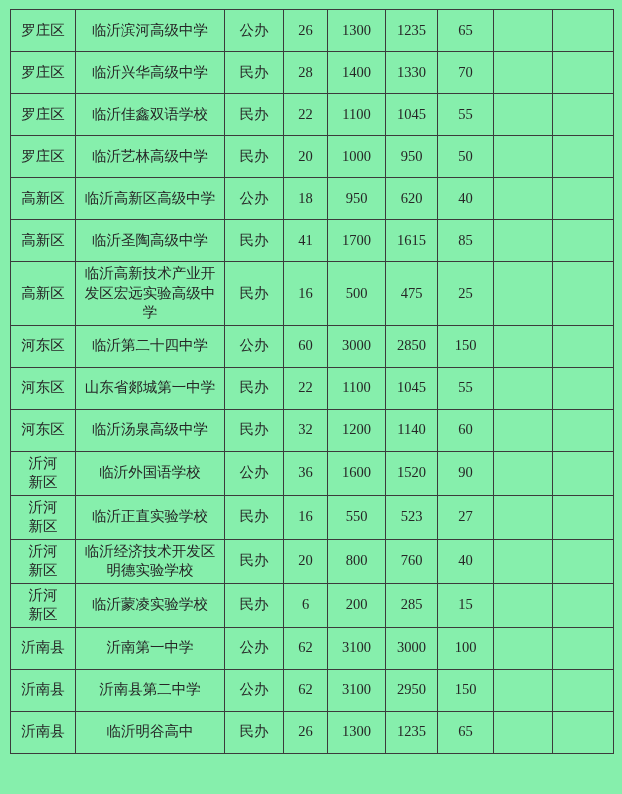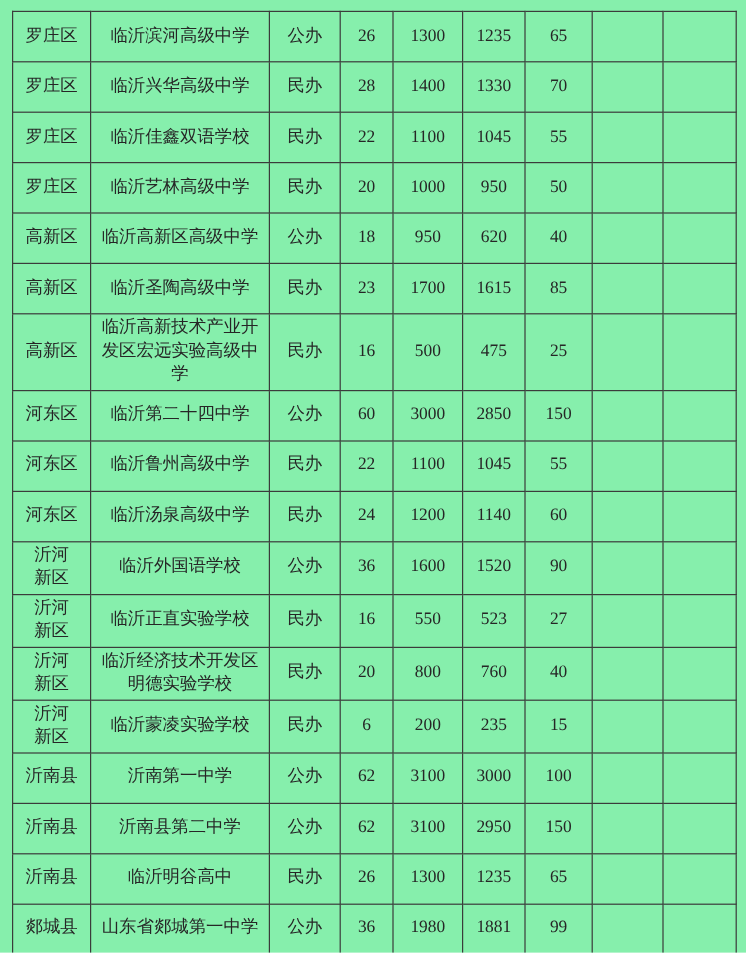--- a/index.html
+++ b/index.html
@@ -121,21 +121,21 @@
           <td>950</td>
           <td>620</td>
           <td>40</td>
           <td></td>
           <td></td>
         </tr>
         <tr>
           <td>高新区</td>
           <td>临沂圣陶高级中学</td>
           <td>民办</td>
-          <td>23</td>
+          <td>41</td>
           <td>1700</td>
           <td>1615</td>
           <td>85</td>
           <td></td>
           <td></td>
         </tr>
         <tr>
           <td>高新区</td>
           <td>临沂高新技术产业开发区宏远实验高级中学</td>
           <td>民办</td>
@@ -152,34 +152,34 @@
           <td>公办</td>
           <td>60</td>
           <td>3000</td>
           <td>2850</td>
           <td>150</td>
           <td></td>
           <td></td>
         </tr>
         <tr>
           <td>河东区</td>
-          <td>临沂鲁州高级中学</td>
+          <td>山东省郯城第一中学</td>
           <td>民办</td>
           <td>22</td>
           <td>1100</td>
           <td>1045</td>
           <td>55</td>
           <td></td>
           <td></td>
         </tr>
         <tr>
           <td>河东区</td>
           <td>临沂汤泉高级中学</td>
           <td>民办</td>
-          <td>24</td>
+          <td>32</td>
           <td>1200</td>
           <td>1140</td>
           <td>60</td>
           <td></td>
           <td></td>
         </tr>
         <tr>
           <td><span class="wrap2">沂河新区</span></td>
           <td>临沂外国语学校</td>
           <td>公办</td>
@@ -211,21 +211,21 @@
           <td>40</td>
           <td></td>
           <td></td>
         </tr>
         <tr>
           <td><span class="wrap2">沂河新区</span></td>
           <td>临沂蒙凌实验学校</td>
           <td>民办</td>
           <td>6</td>
           <td>200</td>
-          <td>235</td>
+          <td>285</td>
           <td>15</td>
           <td></td>
           <td></td>
         </tr>
         <tr>
           <td>沂南县</td>
           <td>沂南第一中学</td>
           <td>公办</td>
           <td>62</td>
           <td>3100</td>
@@ -246,29 +246,18 @@
           <td></td>
         </tr>
         <tr>
           <td>沂南县</td>
           <td>临沂明谷高中</td>
           <td>民办</td>
           <td>26</td>
           <td>1300</td>
           <td>1235</td>
           <td>65</td>
-          <td></td>
-          <td></td>
-        </tr>
-        <tr>
-          <td>郯城县</td>
-          <td>山东省郯城第一中学</td>
-          <td>公办</td>
-          <td>36</td>
-          <td>1980</td>
-          <td>1881</td>
-          <td>99</td>
           <td></td>
           <td></td>
         </tr>
       </tbody>
   </table>
 </div>
 
 </body></html>

